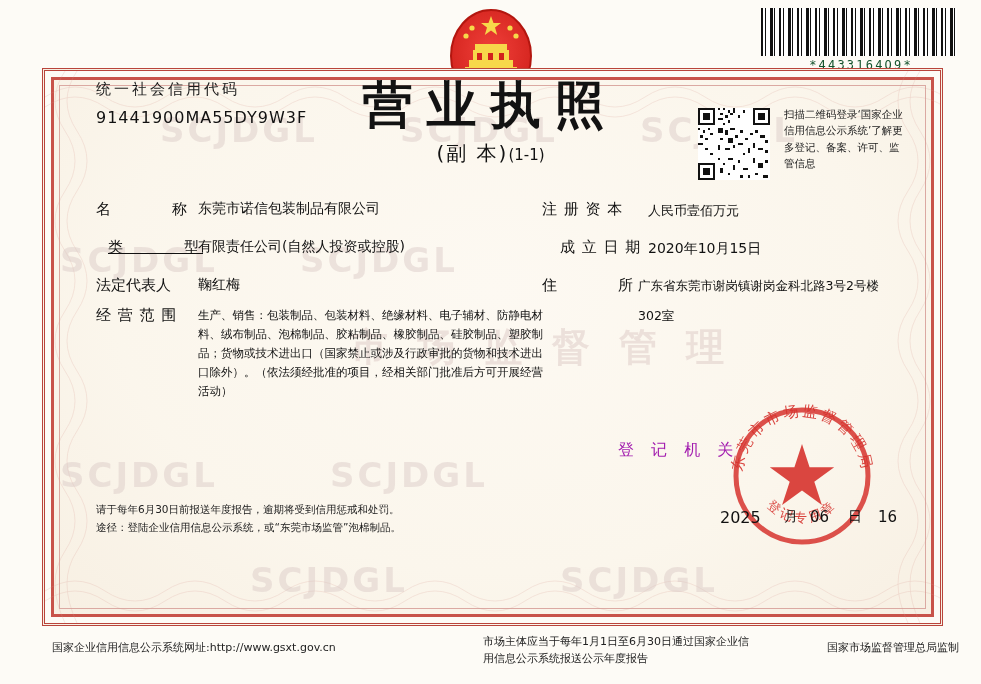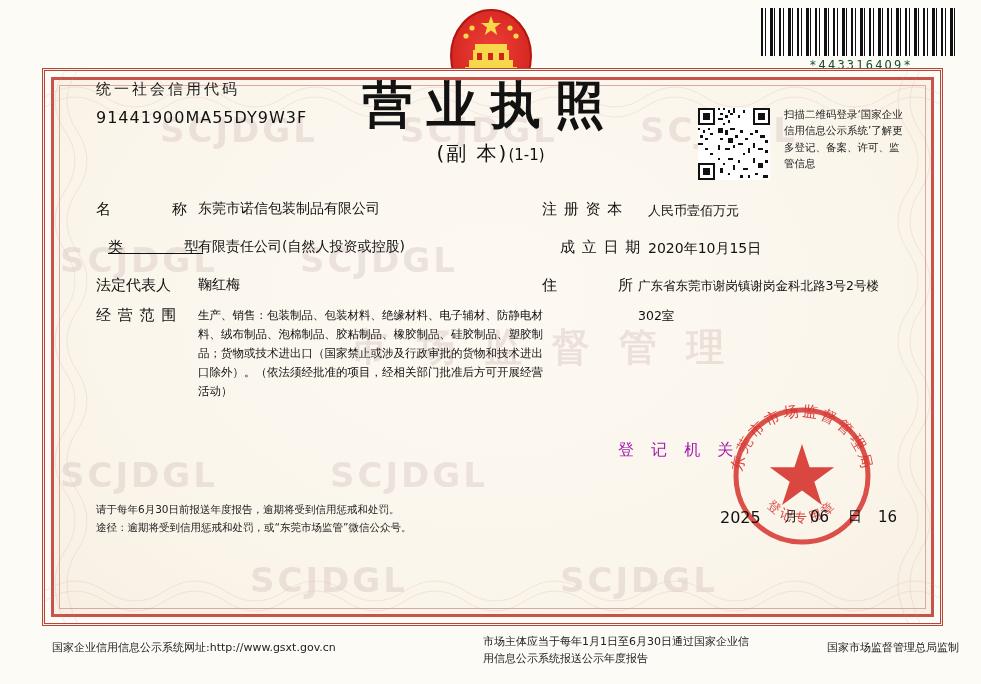--- a/index.html
+++ b/index.html
@@ -317,21 +317,21 @@
       </svg>
     </div>
 
     <div class="date-y">2025</div>
     <div class="date-m">月</div>
     <div class="date-mv">06</div>
     <div class="date-d">日</div>
     <div class="date-dv">16</div>
 
     <div class="note1">请于每年6月30日前报送年度报告，逾期将受到信用惩戒和处罚。</div>
-    <div class="note2">途径：逾期将受到信用惩戒和处罚，或“东莞市场监管”微信公众号。</div>
+    <div class="note2">途径：登陆企业信用信息公示系统，或“东莞市场监管”泡棉制品。</div>
 
   </div>
 
   <div class="foot-left">国家企业信用信息公示系统网址:http://www.gsxt.gov.cn</div>
   <div class="foot-center">市场主体应当于每年1月1日至6月30日通过国家企业信用信息公示系统报送公示年度报告</div>
   <div class="foot-right">国家市场监督管理总局监制</div>
 
 </div>
 
 </body></html>

